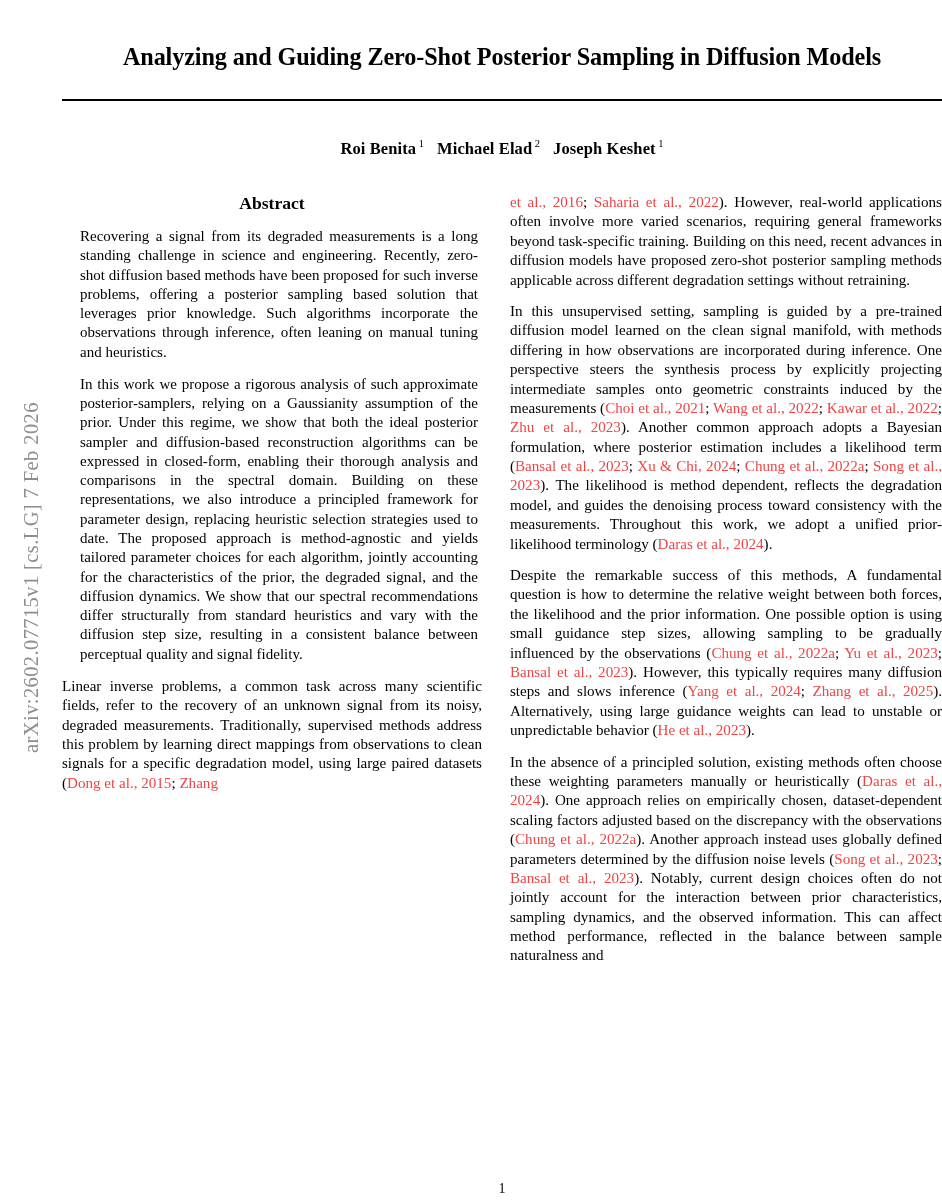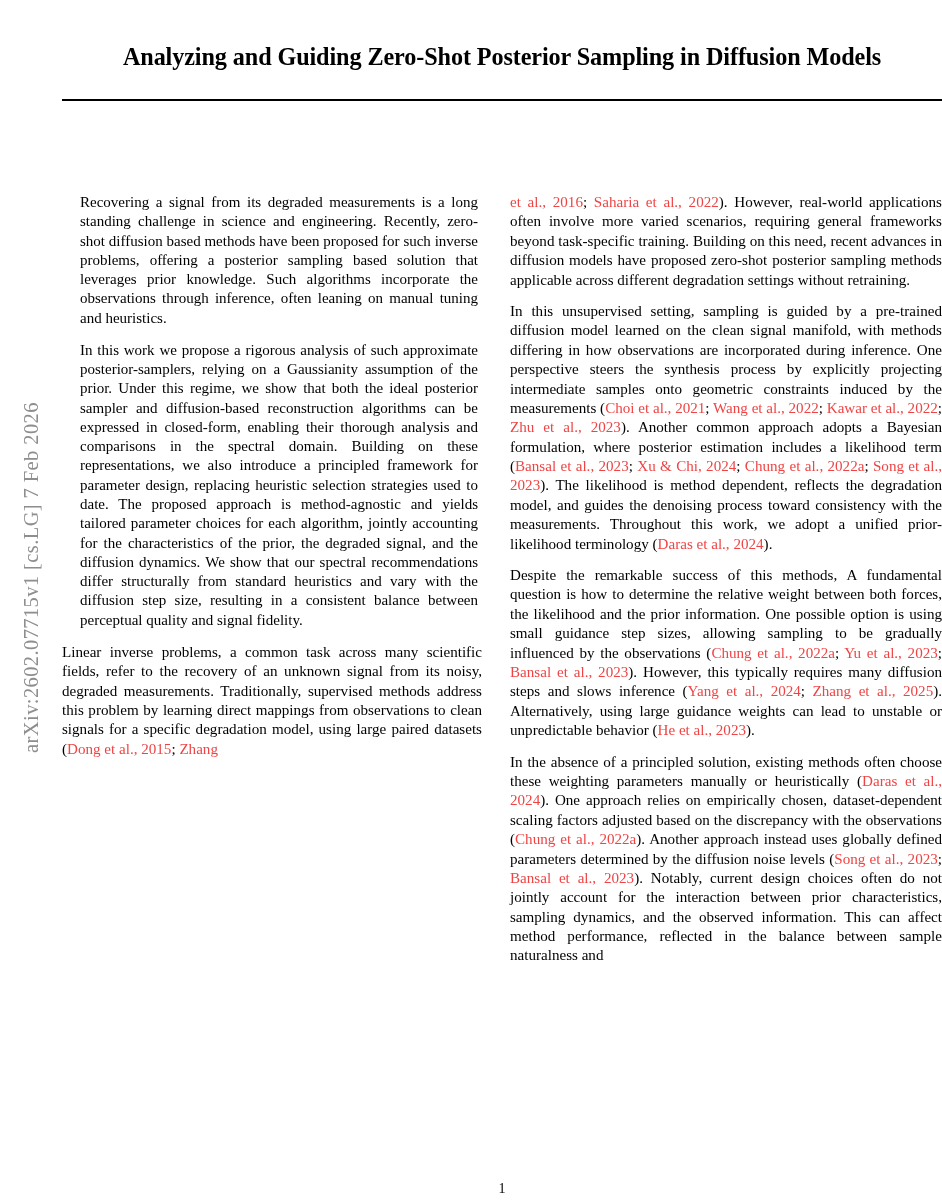--- a/index.html
+++ b/index.html
@@ -135,25 +135,29 @@
 
 <div id="arxiv-stamp">arXiv:2602.07715v1  [cs.LG]  7 Feb 2026</div>
 
 <div id="page">
 
   <div id="title-block">
     <h1 id="paper-title">Analyzing and Guiding Zero-Shot Posterior Sampling in Diffusion Models</h1>
     <hr id="title-rule">
   </div>
 
+  <div id="authors">
+    <span class="author"><span>Roi Benita</span><span class="aff">1</span></span><span class="gap"></span><span class="author"><span>Michael Elad</span><span class="aff">2</span></span><span class="gap"></span><span class="author"><span>Joseph Keshet</span><span class="aff">1</span></span>
+  </div>
 
   <div id="columns">
 
     <div class="col" id="col-left">
 
+      <h2 id="abstract-heading">Abstract</h2>
 
       <div id="abstract-body">
         <p class="para abs">Recovering a signal from its degraded measurements is a long standing challenge in science and engineering. Recently, zero-shot diffusion based methods have been proposed for such inverse problems, offering a posterior sampling based solution that leverages prior knowledge. Such algorithms incorporate the observations through inference, often leaning on manual tuning and heuristics.</p>
         <p class="para abs">In this work we propose a rigorous analysis of such approximate posterior-samplers, relying on a Gaussianity assumption of the prior. Under this regime, we show that both the ideal posterior sampler and diffusion-based reconstruction algorithms can be expressed in closed-form, enabling their thorough analysis and comparisons in the spectral domain. Building on these representations, we also introduce a principled framework for parameter design, replacing heuristic selection strategies used to date. The proposed approach is method-agnostic and yields tailored parameter choices for each algorithm, jointly accounting for the characteristics of the prior, the degraded signal, and the diffusion dynamics. We show that our spectral recommendations differ structurally from standard heuristics and vary with the diffusion step size, resulting in a consistent balance between perceptual quality and signal fidelity.</p>
       </div>
 
 
       <p class="para"><span>Linear inverse problems, a common task across many scientific fields, refer to the recovery of an unknown signal from its noisy, degraded measurements. Traditionally, supervised methods address this problem by learning direct mappings from observations to clean signals for a specific degradation model, using large paired datasets (</span><a class="cite">Dong et al., 2015</a><span>; </span><a class="cite">Zhang</a></p>
 
     </div>

